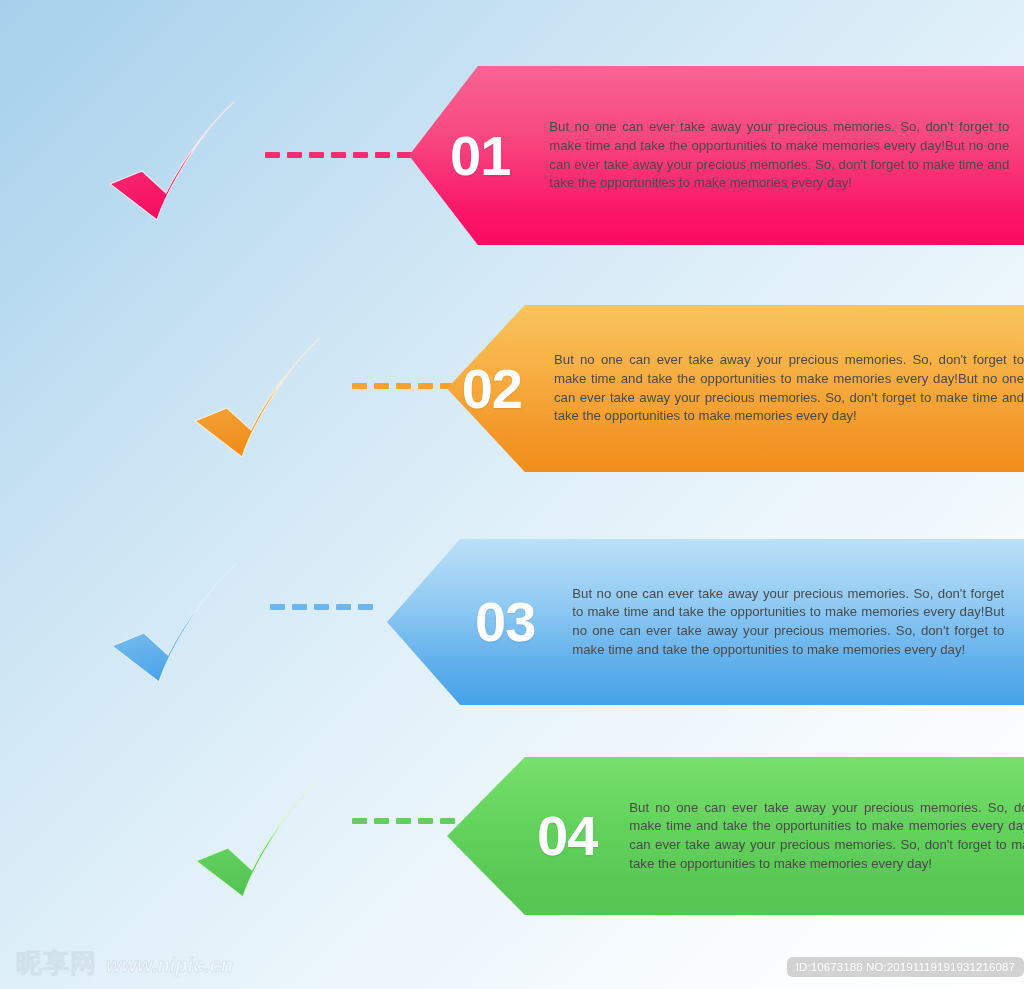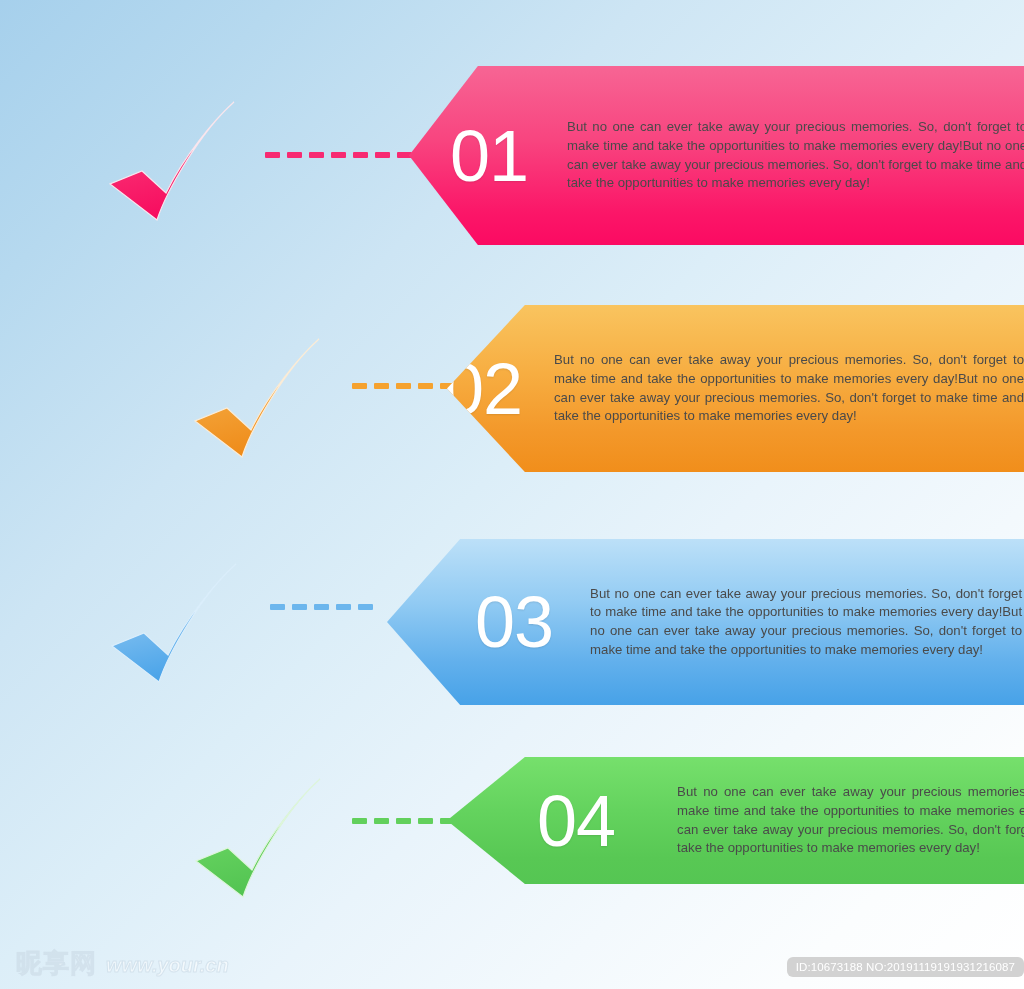--- a/index.html
+++ b/index.html
@@ -67,22 +67,22 @@
     box-sizing: border-box;
     -webkit-clip-path: polygon(0% 50%, 11.2% 0%, 100% 0%, 100% 100%, 11.2% 100%);
     clip-path: polygon(0% 50%, 11.2% 0%, 100% 0%, 100% 100%, 11.2% 100%);
   }
   .banner.narrow {
     -webkit-clip-path: polygon(0% 50%, 13.5% 0%, 100% 0%, 100% 100%, 13.5% 100%);
     clip-path: polygon(0% 50%, 13.5% 0%, 100% 0%, 100% 100%, 13.5% 100%);
   }
 
   .banner-num {
-    font-size: 72px;
-    font-weight: normal;
+    font-size: 56px;
+    font-weight: bold;
     color: #ffffff;
     letter-spacing: -1px;
     line-height: 1;
     flex: none;
     text-shadow: 0 1px 2px rgba(0,0,0,0.10);
     user-select: none;
   }
 
   .banner-text {
     font-size: 13.2px;
@@ -245,27 +245,27 @@
     </div>
 
     <div class="connector" style="left:352px; top:818px;">
       <i style="background:#62d05c"></i>
         <i style="background:#62d05c"></i>
       <i style="background:#62d05c"></i>
         <i style="background:#62d05c"></i>
       <i style="background:#62d05c"></i>
     </div>
 
-    <div class="banner narrow" style="left:447px; top:757px; width:577px; height:127px;
-                background:linear-gradient(to bottom,#76e06c 0%,#64d35e 42%,#58c854 80%,#55c653 100%);gap:30px;">
+    <div class="banner narrow" style="left:447px; top:757px; width:577px; height:158px;
+                background:linear-gradient(to bottom,#76e06c 0%,#64d35e 42%,#58c854 80%,#55c653 100%);">
       <div class="banner-num" style="margin-left:90px;">04</div>
       <div class="banner-text" style="margin-left:32px; width:470px;">But no one can ever take away your precious memories. So, don't forget to make time and take the opportunities to make memories every day!But no one can ever take away your precious memories. So, don't forget to make time and take the opportunities to make memories every day!</div>
     </div>
   </div>
 
   <div id="footer-logo">
     <span class="cjk">昵享网</span>
-    <span class="url">www.your.cn</span>
+    <span class="url">www.nipic.cn</span>
   </div>
 
   <div id="footer-id">ID:10673188 NO:20191119191931216087</div>
 
 </div>
 
 </body></html>

